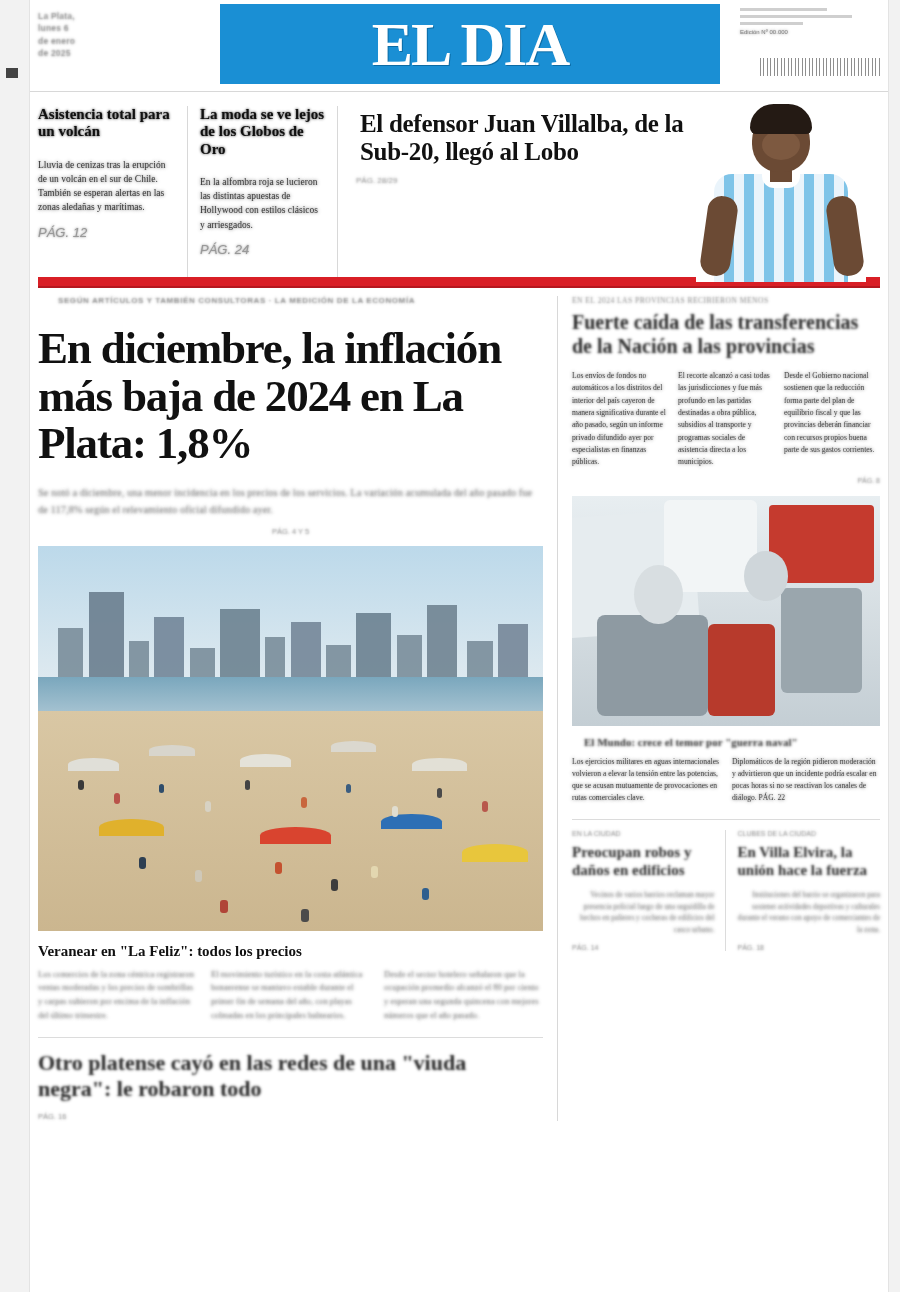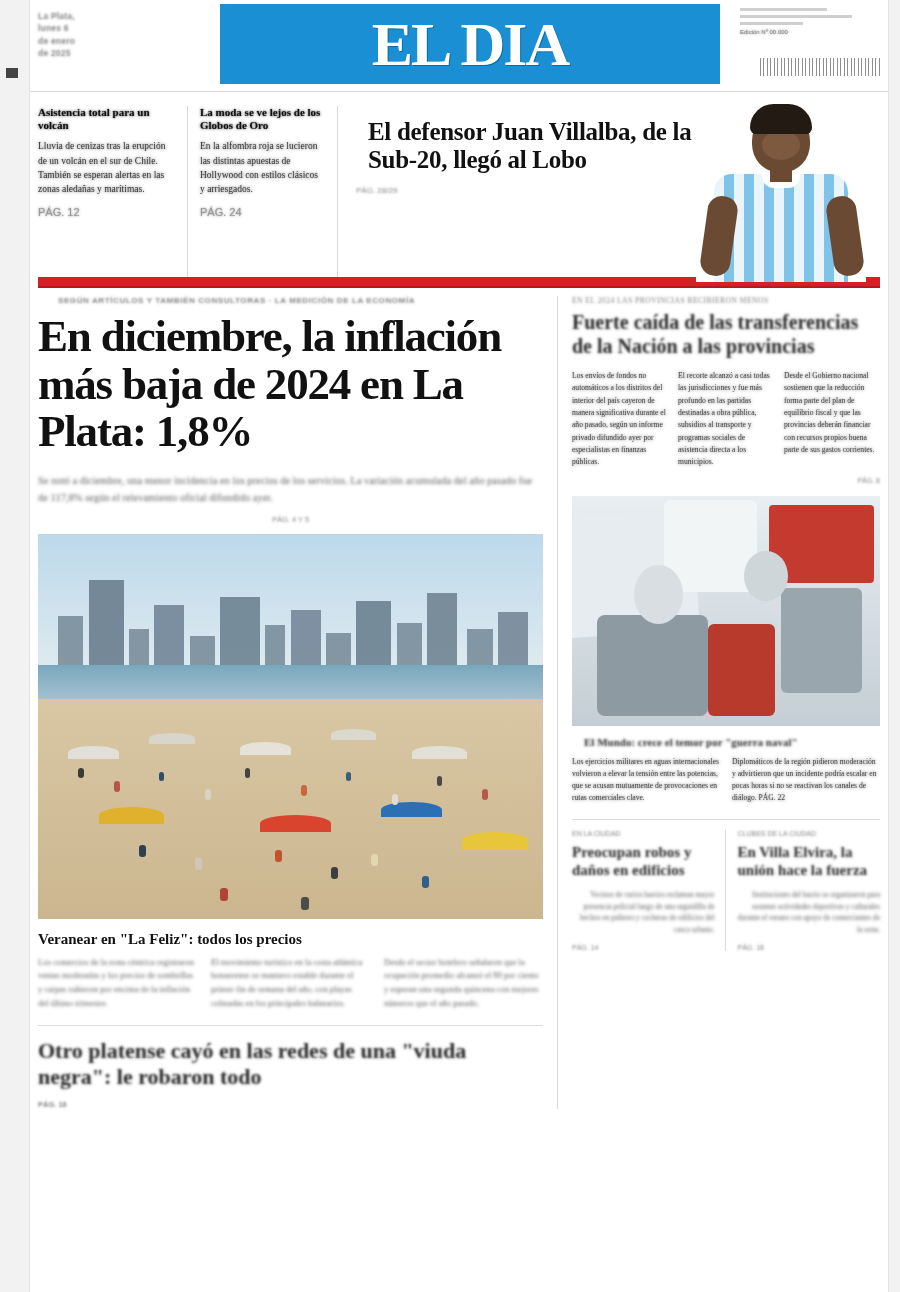--- a/index.html
+++ b/index.html
@@ -31,24 +31,24 @@
   .barcode { position:absolute; right:8px; top:58px; width:120px; height:18px;
      background:repeating-linear-gradient(90deg,#333 0 1px,#fff 1px 3px,#333 3px 4px,#fff 4px 7px); opacity:.55; }
   .gutter-mark { position:absolute; left:6px; top:68px; width:12px; height:10px; background:#444; }
 
   
   .teasers { position:relative; height:185px; padding:14px 8px 0 8px; display:flex; }
   .tz { padding-right:12px; }
   .tz.c1 { width:150px; border-right:1px solid #d8d8d8; }
   .tz.c2 { width:150px; border-right:1px solid #d8d8d8; padding-left:12px; }
   .tz.c3 { flex:1; padding-left:18px; position:relative; }
-  .tz h3 { margin:0 0 8px 0; font-size:11px; line-height:1.15; font-weight:bold; color:#111; font-family:"Liberation Serif", serif; }
+  .tz h3 { margin:0 0 17px 0; font-size:15px; line-height:1.15; font-weight:bold; color:#111; font-family:"Liberation Serif", serif; }
   .tz p { margin:0; font-size:9.5px; line-height:1.5; color:#3a3a3a; font-family:"Liberation Serif", serif; }
-  .tz .pagref { margin-top:10px; font-size:11px; color:#999; font-family:"Liberation Sans", sans-serif; }
-  .lead-head { font-size:25px; line-height:1.12; font-weight:bold; letter-spacing:-.3px; margin:12px; width:330px; }
+  .tz .pagref { margin-top:10px; font-size:13px; color:#999; font-family:"Liberation Sans", sans-serif;font-style:italic; }
+  .lead-head { font-size:25px; line-height:1.12; font-weight:bold; letter-spacing:-.3px; margin:4px; width:330px; }
   .lead-sub { margin-top:10px; font-size:8px; color:#999; font-family:"Liberation Sans", sans-serif; }
   .player {
     position:absolute; right:14px; top:-6px; width:170px; height:182px; overflow:hidden;
   }
   .player .bg { position:absolute; inset:0; background:#fff; }
   .player .head { position:absolute; left:56px; top:10px; width:58px; height:62px; border-radius:50% 50% 45% 45%; background:#6b4a34; }
   .player .hair { position:absolute; left:54px; top:4px; width:62px; height:30px; border-radius:30px 30px 8px 8px; background:#241a14; }
   .player .face-sh { position:absolute; left:66px; top:30px; width:38px; height:30px; border-radius:50%; background:#7d5940; }
   .player .neck { position:absolute; left:74px; top:66px; width:22px; height:16px; background:#6b4a34; }
   .player .body { position:absolute; left:18px; top:74px; width:134px; height:108px; border-radius:18px 18px 0 0;
@@ -58,21 +58,21 @@
   .player .arm-r { position:absolute; right:6px; top:96px; width:30px; height:80px; background:#6b4a34; border-radius:14px; transform:rotate(-8deg); }
 
   .red-rule { height:9px; background:#d91f26; margin:0 8px; }
   .red-rule-thin { height:2px; background:#b5181f; margin:0 8px 0 8px; }
 
   
   .body-grid { display:flex; padding:8px 8px 0 8px; }
   .col-main { width:520px; padding-right:14px; border-right:1px solid #d8d8d8; }
   .col-side { flex:1; padding-left:14px; }
 
-  .kicker { font-size:8px; letter-spacing:.6px; color:#7a7a7a; font-family:"Liberation Sans", sans-serif; font-weight:bold; text-transform:uppercase; margin-bottom:8px;padding-left:20px; }
+  .kicker { font-size:8px; letter-spacing:.6px; color:#7a7a7a; font-family:"Liberation Sans", sans-serif; font-weight:bold; text-transform:uppercase; margin-bottom:20px;padding-left:20px; }
   .main-head { font-size:45px; line-height:1.06; font-weight:bold; letter-spacing:-1.2px; margin:0 0 16px 0; }
   .main-deck { font-size:10.5px; line-height:1.65; color:#4a4a4a; margin:0 0 8px 0; }
   .pg-ref { font-size:7.5px; color:#b0b0b0; text-align:center; font-family:"Liberation Sans", sans-serif; margin-bottom:10px; }
 
   
   .photo { position:relative; width:100%; height:385px; overflow:hidden; background:#9fc3d8; border:0; }
   .sky { position:absolute; left:0; top:0; width:100%; height:36%; background:linear-gradient(#bcd9ea,#dfeaf0); }
   .skyline { position:absolute; left:0; top:8%; width:100%; height:28%; }
   .bld { position:absolute; bottom:0; background:#7c8f9c; opacity:.92; }
   .sea { position:absolute; left:0; top:34%; width:100%; height:10%; background:linear-gradient(#7aa7bd,#a8c4d2); }
@@ -80,21 +80,21 @@
   .crowd { position:absolute; left:0; top:44%; width:100%; height:56%; }
   .dot { position:absolute; border-radius:50%; }
   .umb { position:absolute; border-radius:50% 50% 0 0; }
 
   .cap-head { font-size:15px; font-weight:bold; margin:12px 0 8px 0; }
   .cap-cols { display:flex; gap:14px; font-size:8.6px; line-height:1.6; color:#4a4a4a; }
   .cap-cols > div { flex:1; }
   .hr-soft { height:1px; background:#dcdcdc; margin:14px 0 12px 0; }
 
   .second-head { font-size:22px; line-height:1.2; font-weight:bold; margin:0 0 10px 0; }
-  .foot-ref { font-size:7.5px; color:#b0b0b0; font-family:"Liberation Sans", sans-serif;font-weight:bold; }
+  .foot-ref { font-size:7.5px; color:#b0b0b0; font-family:"Liberation Sans", sans-serif; }
 
   
   .side-kicker { font-size:7.5px; color:#8a8a8a; font-family:Liberation Serif, serif; letter-spacing:.5px; margin-bottom:6px; }
   .side-head { font-size:20px; line-height:1.18; font-weight:bold; margin:0 0 12px 0; }
   .side-3col { display:flex; gap:10px; }
   .side-3col > div { flex:1; font-size:7.6px; line-height:1.62; color:#4d4d4d; }
   .side-ref { font-size:7px; color:#b8b8b8; text-align:right; margin-top:8px; font-family:"Liberation Sans", sans-serif; }
 
   .photo2 { position:relative; width:100%; height:230px; overflow:hidden; background:#cfd6da; margin-top:12px; }
   .p2sky { position:absolute; inset:0; background:linear-gradient(#e8eef1,#c4ced4); }

